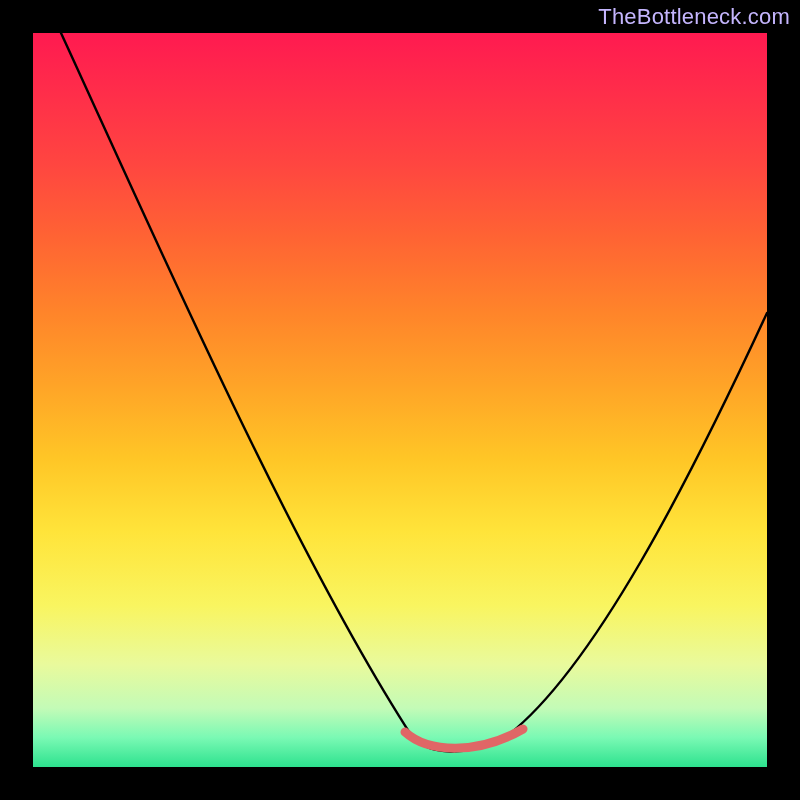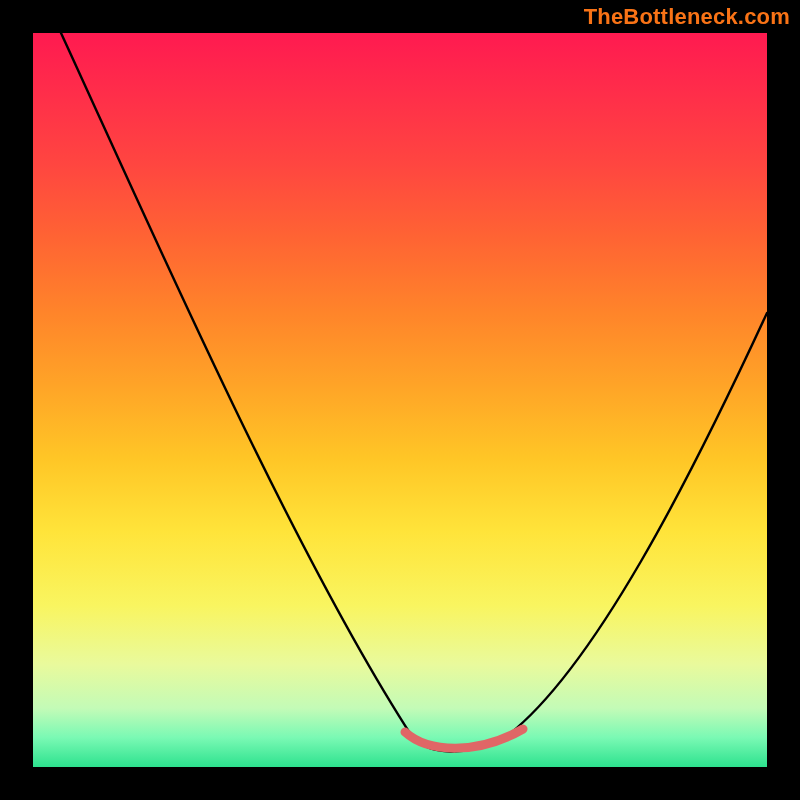--- a/index.html
+++ b/index.html
@@ -15,22 +15,22 @@
     position: relative;
     width: 800px;
     height: 800px;
     background: #000;
   }
   .watermark {
     position: absolute;
     top: 4px;
     right: 10px;
     font-size: 22px;
-    font-weight: 700;
-    color: #f97316;
+    font-weight: 400;
+    color: #c4b5fd;
     letter-spacing: 0.2px;
     z-index: 10;
   }
   .plot {
     position: absolute;
     left: 33px;
     top: 33px;
     width: 734px;
     height: 734px;
     overflow: hidden;

